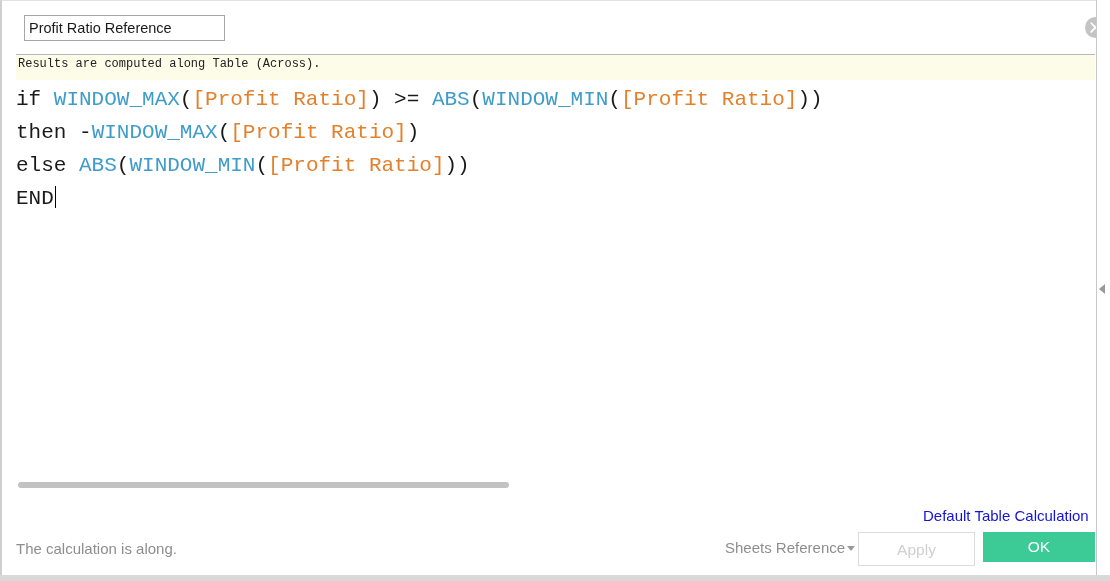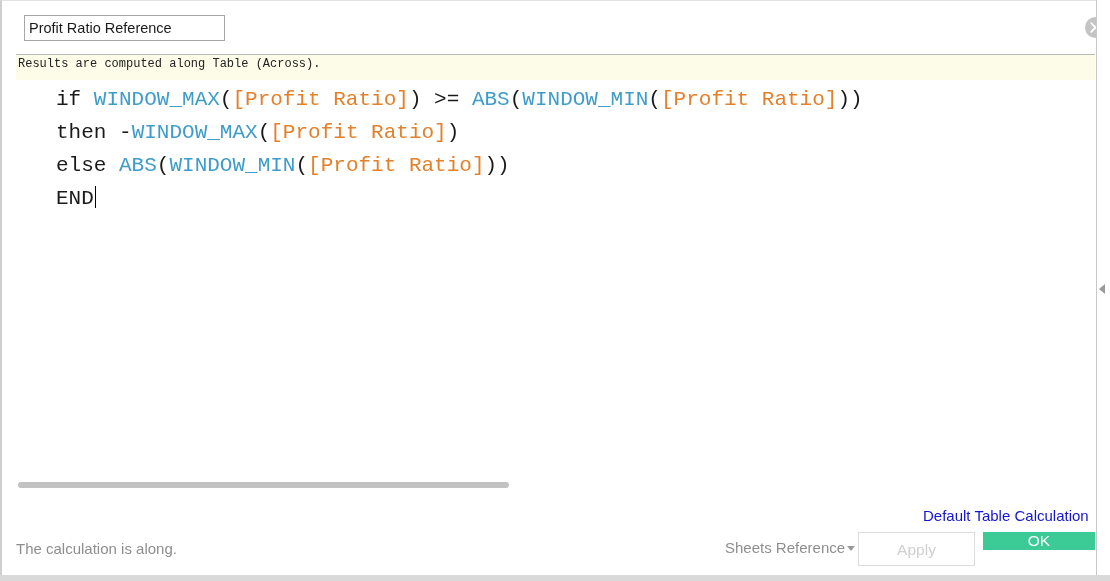--- a/index.html
+++ b/index.html
@@ -134,21 +134,20 @@
     background: #ffffff;
     overflow: hidden;
   }
   .code {
     font-family: "Liberation Mono", "DejaVu Sans Mono", monospace;
     font-size: 21px;
     line-height: 33px;
     white-space: pre;
     color: #1a1a1a;
     letter-spacing: 0px;
-    margin-left: 40px;
   }
   .code .fn   { color: #3f9cc9; }
   .code .fld  { color: #e3802b; }
   .code .kw   { color: #1a1a1a; }
   .code .pun  { color: #1a1a1a; }
   .caret {
     display: inline-block;
     width: 1px;
     height: 22px;
     background: #000000;
@@ -234,21 +233,21 @@
     font-family: "Liberation Sans", sans-serif;
     cursor: default;
     padding: 8px;
   }
 
   .ok-btn {
     position: absolute;
     left: 981px;
     top: 531px;
     width: 112px;
-    height: 18px;
+    height: 30px;
     background: #3ccb97;
     border: none;
     color: #ffffff;
     font-size: 15.5px;
     font-family: "Liberation Sans", sans-serif;
     cursor: pointer;
     padding: 0;
   }
 </style>
 </head>

